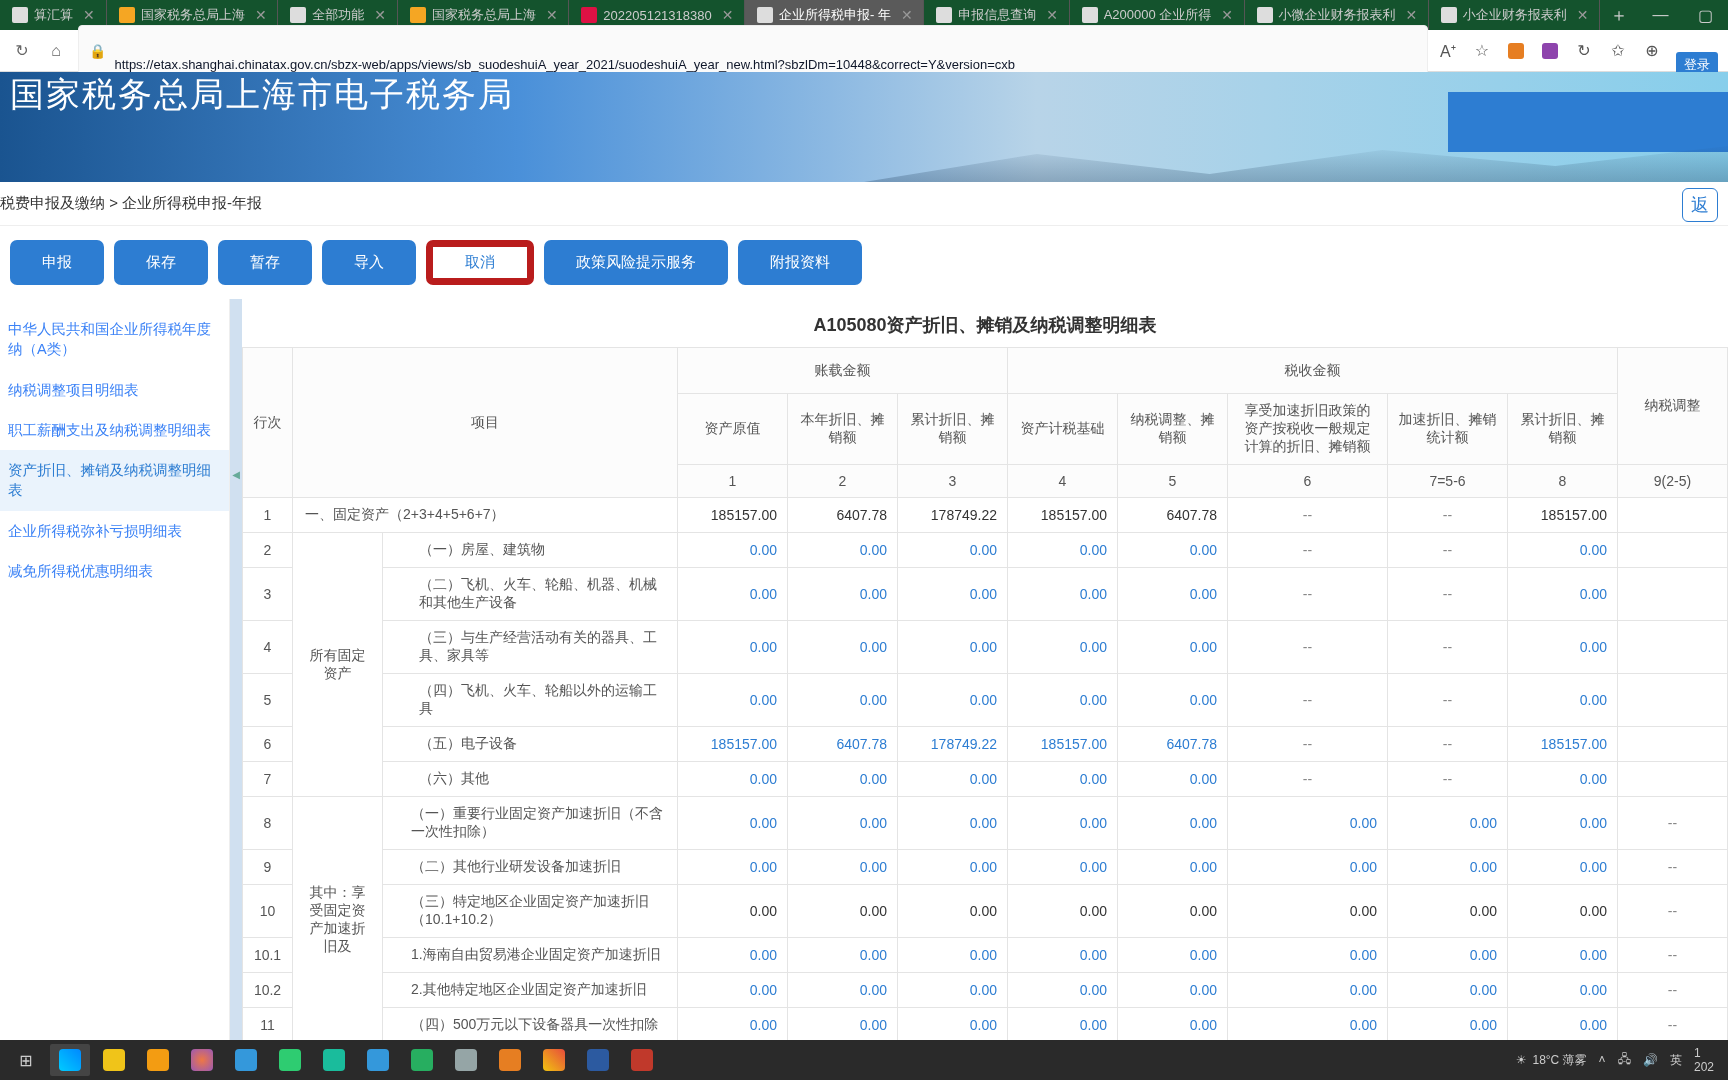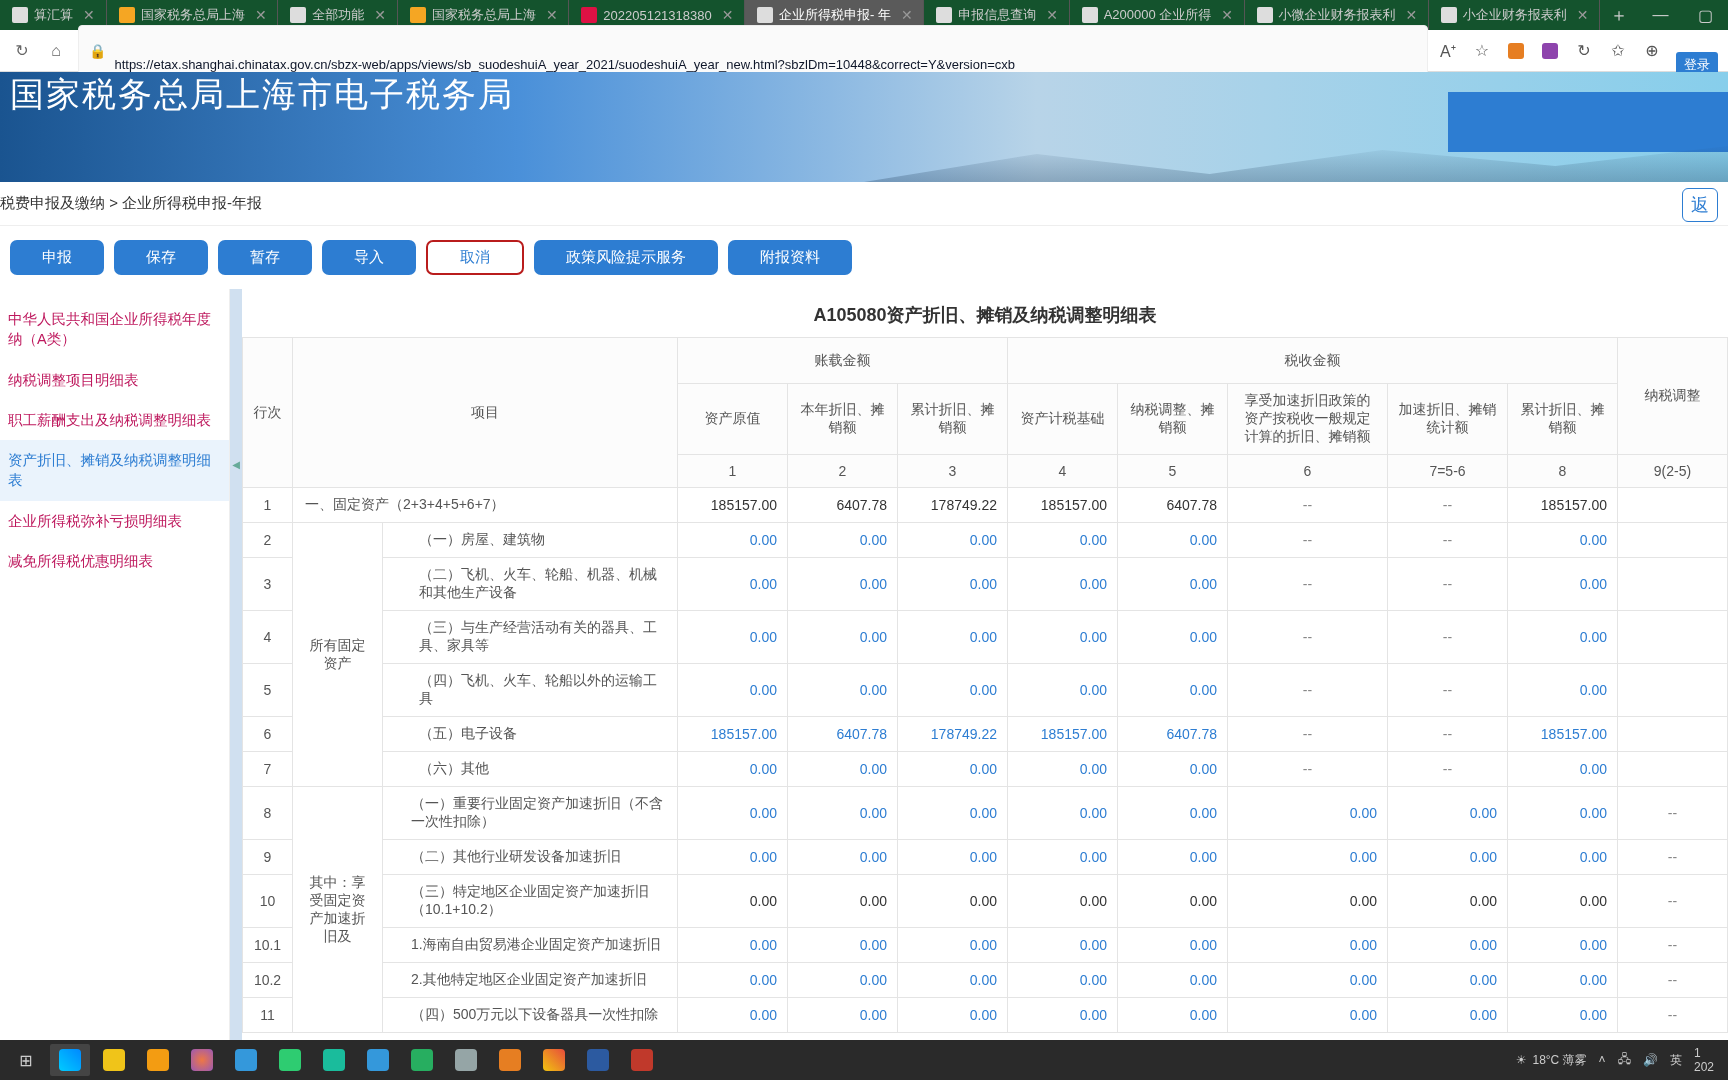--- a/index.html
+++ b/index.html
@@ -35,26 +35,26 @@
 
 
 .crumb { background: #fff; padding: 12px 0; font-size: 15px; color: #333; border-bottom: 1px solid #eee; position: relative; }
 .crumb a { color: #333; text-decoration: none; }
 .crumb .ret { position: absolute; right: 10px; top: 6px; border: 1.5px solid #2d7dd2; border-radius: 6px; padding: 4px 8px; color: #2d7dd2; font-size: 18px; cursor: pointer; }
 
 
 .actions { padding: 14px 10px; background: #fff; display: flex; gap: 10px; }
 .btn { padding: 6px 32px; border-radius: 7px; font-size: 15px; cursor: pointer; border: none; }
 .btn-pri { background: #2d7dd2; color: #fff; }
-.btn-sec { background: #fff; color: #2d7dd2; border: 2px solid #b91c1c; }
+.btn-sec { background: #fff; color: #2d7dd2; border: 7px solid #b91c1c; }
 
 
 .workspace { display: flex; height: calc(1080px - 30px - 42px - 110px - 44px - 58px - 40px); background: #fff; }
 .sidebar { width: 230px; background: #fff; border-right: 1px solid #eee; overflow-y: auto; padding-top: 10px; }
-.side-item { padding: 10px 8px; font-size: 14.5px; color: #be185d; cursor: pointer; line-height: 1.4; }
+.side-item { padding: 10px 8px; font-size: 14.5px; color: #3b82f6; cursor: pointer; line-height: 1.4; }
 .side-item.active { color: #2d7dd2; background: #eaf3fc; }
 .side-collapse { width: 12px; background: #d0e0f0; display: flex; align-items: center; justify-content: center; cursor: pointer; position: relative; }
 .side-collapse::after { content: "◀"; color: #6a9; font-size: 10px; position: absolute; top: 170px; }
 
 .main { flex: 1; overflow: auto; }
 .table-title { text-align: center; font-size: 18px; font-weight: 600; padding: 14px 0 10px; color: #333; }
 table { border-collapse: collapse; width: 100%; font-size: 14px; }
 th, td { border: 1px solid #e4e4e4; padding: 8px 10px; text-align: center; color: #555; background: #fff; }
 th { font-weight: 400; background: #fcfcfc; }
 td.num { text-align: right; color: #2d7dd2; }

